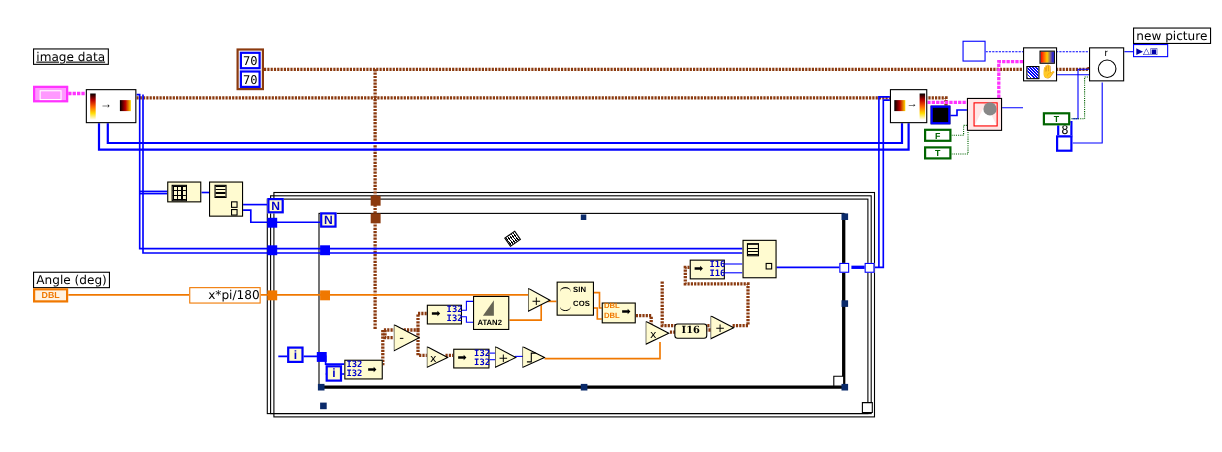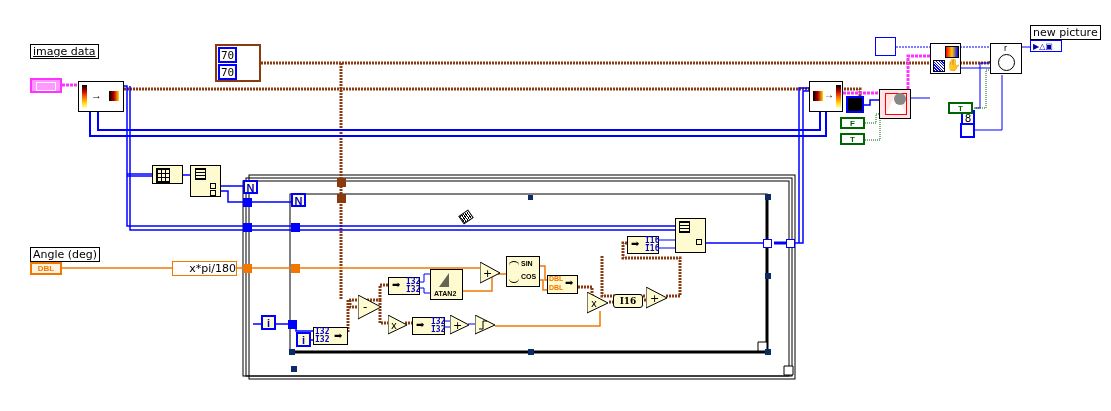--- a/index.html
+++ b/index.html
@@ -114,21 +114,21 @@
 <div class="ctrl-pink" style="left:30px;top:78px;width:32px;height:15px;">
   <span style="position:absolute;left:4px;top:2px;width:18px;height:7px;border:1px solid #fff;"></span>
 </div>
 
 <div class="node" style="left:78px;top:81px;width:46px;height:31px;">
   <span style="position:absolute;left:3px;top:3px;width:5px;height:24px;background:linear-gradient(#000,#b00,#f60,#fd0,#fff);"></span>
   <span style="position:absolute;left:12px;top:7px;font-size:11px;">→</span>
   <span style="position:absolute;left:30px;top:9px;width:10px;height:10px;background:linear-gradient(90deg,#000,#b00,#fd0);"></span>
 </div>
 
-<div class="abs" style="left:215px;top:44px;width:46px;height:38px;border:2px solid #8b3a0f;background:#fff;">
+<div class="abs" style="left:215px;top:44px;width:25px;height:38px;border:2px solid #8b3a0f;background:#fff;">
   <div class="const-blue" style="left:1px;top:1px;width:19px;height:16px;border-color:#0000ff;">70</div>
   <div class="const-blue" style="left:1px;top:18px;width:19px;height:16px;border-color:#0000ff;">70</div>
 </div>
 
 <div class="ynode" style="left:152px;top:165px;width:31px;height:19px;">
   <span style="position:absolute;left:3px;top:2px;width:12px;height:13px;border:1px solid #000;background:repeating-linear-gradient(0deg,#000 0 1px,transparent 1px 4px),repeating-linear-gradient(90deg,#000 0 1px,transparent 1px 4px);"></span>
 </div>
 <div class="ynode" style="left:190px;top:165px;width:31px;height:32px;">
   <span style="position:absolute;left:4px;top:2px;width:9px;height:10px;border:1px solid #000;background:repeating-linear-gradient(0deg,#000 0 1px,transparent 1px 3px);"></span>
   <span style="position:absolute;left:19px;top:17px;width:4px;height:4px;border:1px solid #000;"></span>

